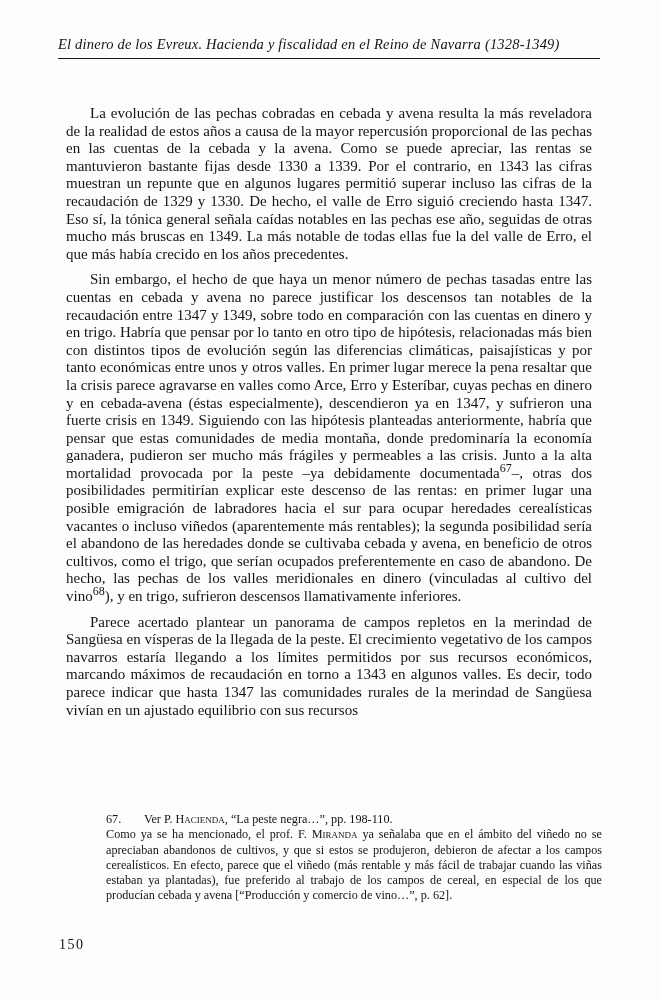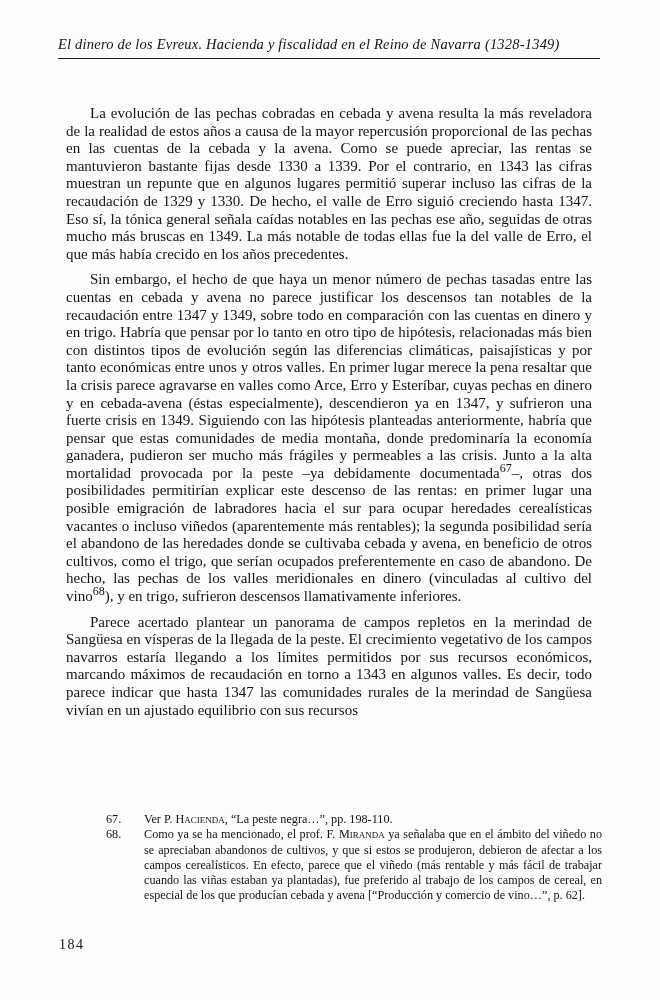--- a/index.html
+++ b/index.html
@@ -95,20 +95,19 @@
       <p><span>Sin embargo, el hecho de que haya un menor número de pechas tasadas entre las cuentas en cebada y avena no parece justificar los descensos tan notables de la recaudación entre 1347 y 1349, sobre todo en comparación con las cuentas en dinero y en trigo. Habría que pensar por lo tanto en otro tipo de hipótesis, relacionadas más bien con distintos tipos de evolución según las diferencias climáticas, paisajísticas y por tanto económicas entre unos y otros valles. En primer lugar merece la pena resaltar que la crisis parece agravarse en valles como Arce, Erro y Esteríbar, cuyas pechas en dinero y en cebada-avena (éstas especialmente), descendieron ya en 1347, y sufrieron una fuerte crisis en 1349. Siguiendo con las hipótesis planteadas anteriormente, habría que pensar que estas comunidades de media montaña, donde predominaría la economía ganadera, pudieron ser mucho más frágiles y permeables a las crisis. Junto a la alta mortalidad provocada por la peste –ya debidamente documentada</span><span class="sup">67</span><span>–, otras dos posibilidades permitirían explicar este descenso de las rentas: en primer lugar una posible emigración de labradores hacia el sur para ocupar heredades cerealísticas vacantes o incluso viñedos (aparentemente más rentables); la segunda posibilidad sería el abandono de las heredades donde se cultivaba cebada y avena, en beneficio de otros cultivos, como el trigo, que serían ocupados preferentemente en caso de abandono. De hecho, las pechas de los valles meridionales en dinero (vinculadas al cultivo del vino</span><span class="sup">68</span><span>), y en trigo, sufrieron descensos llamativamente inferiores.</span></p>
       <p><span>Parece acertado plantear un panorama de campos repletos en la merindad de Sangüesa en vísperas de la llegada de la peste. El crecimiento vegetativo de los campos navarros estaría llegando a los límites permitidos por sus recursos económicos, marcando máximos de recaudación en torno a 1343 en algunos valles. Es decir, todo parece indicar que hasta 1347 las comunidades rurales de la merindad de Sangüesa vivían en un ajustado equilibrio con sus recursos</span></p>
     </main>
 
   <section class="footnotes" id="footnotes-container">
       <div class="footnote">
         <span class="fn-num">67.</span>
         <div class="fn-text"><span>Ver P. </span><span class="sc">Hacienda</span><span>, “La peste negra…”, pp. 198-110.</span></div>
       </div>
       <div class="footnote">
-        <span class="fn-num">68.</span>
         <div class="fn-text"><span>Como ya se ha mencionado, el prof. F. </span><span class="sc">Miranda</span><span> ya señalaba que en el ámbito del viñedo no se apreciaban abandonos de cultivos, y que si estos se produjeron, debieron de afectar a los campos cerealísticos. En efecto, parece que el viñedo (más rentable y más fácil de trabajar cuando las viñas estaban ya plantadas), fue preferido al trabajo de los campos de cereal, en especial de los que producían cebada y avena [“Producción y comercio de vino…”, p. 62].</span></div>
       </div>
     </section>
 
-  <div class="page-number">184</div>
+  <div class="page-number">150</div>
 
 </div>
 
 </body></html>

